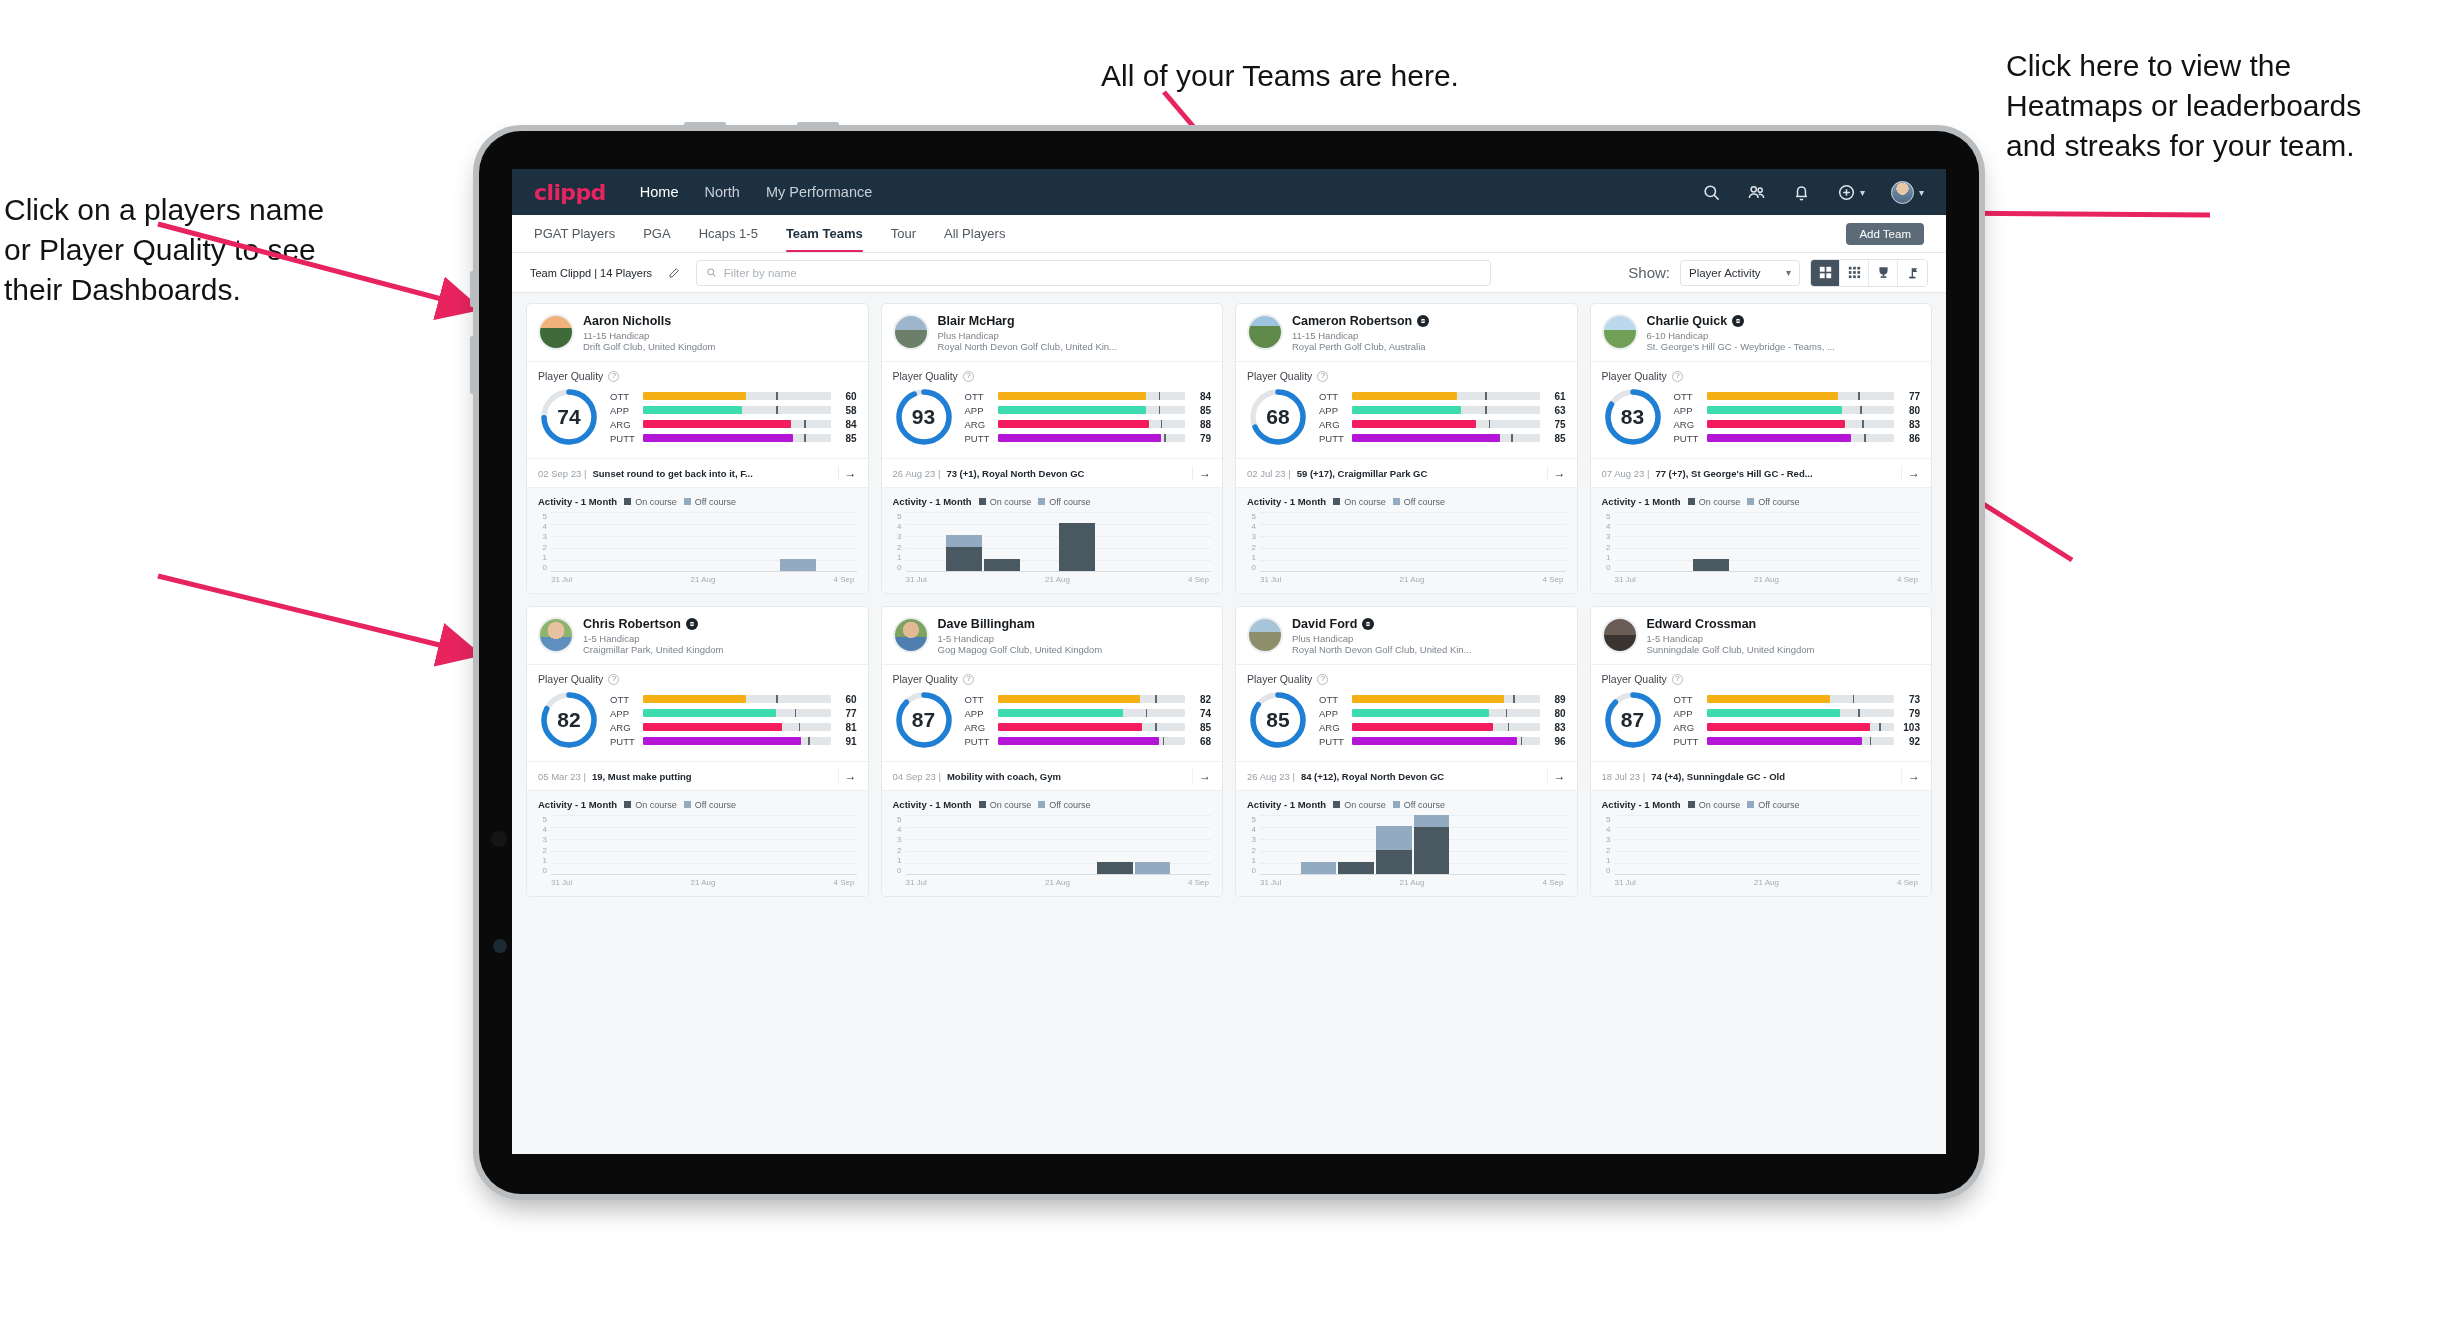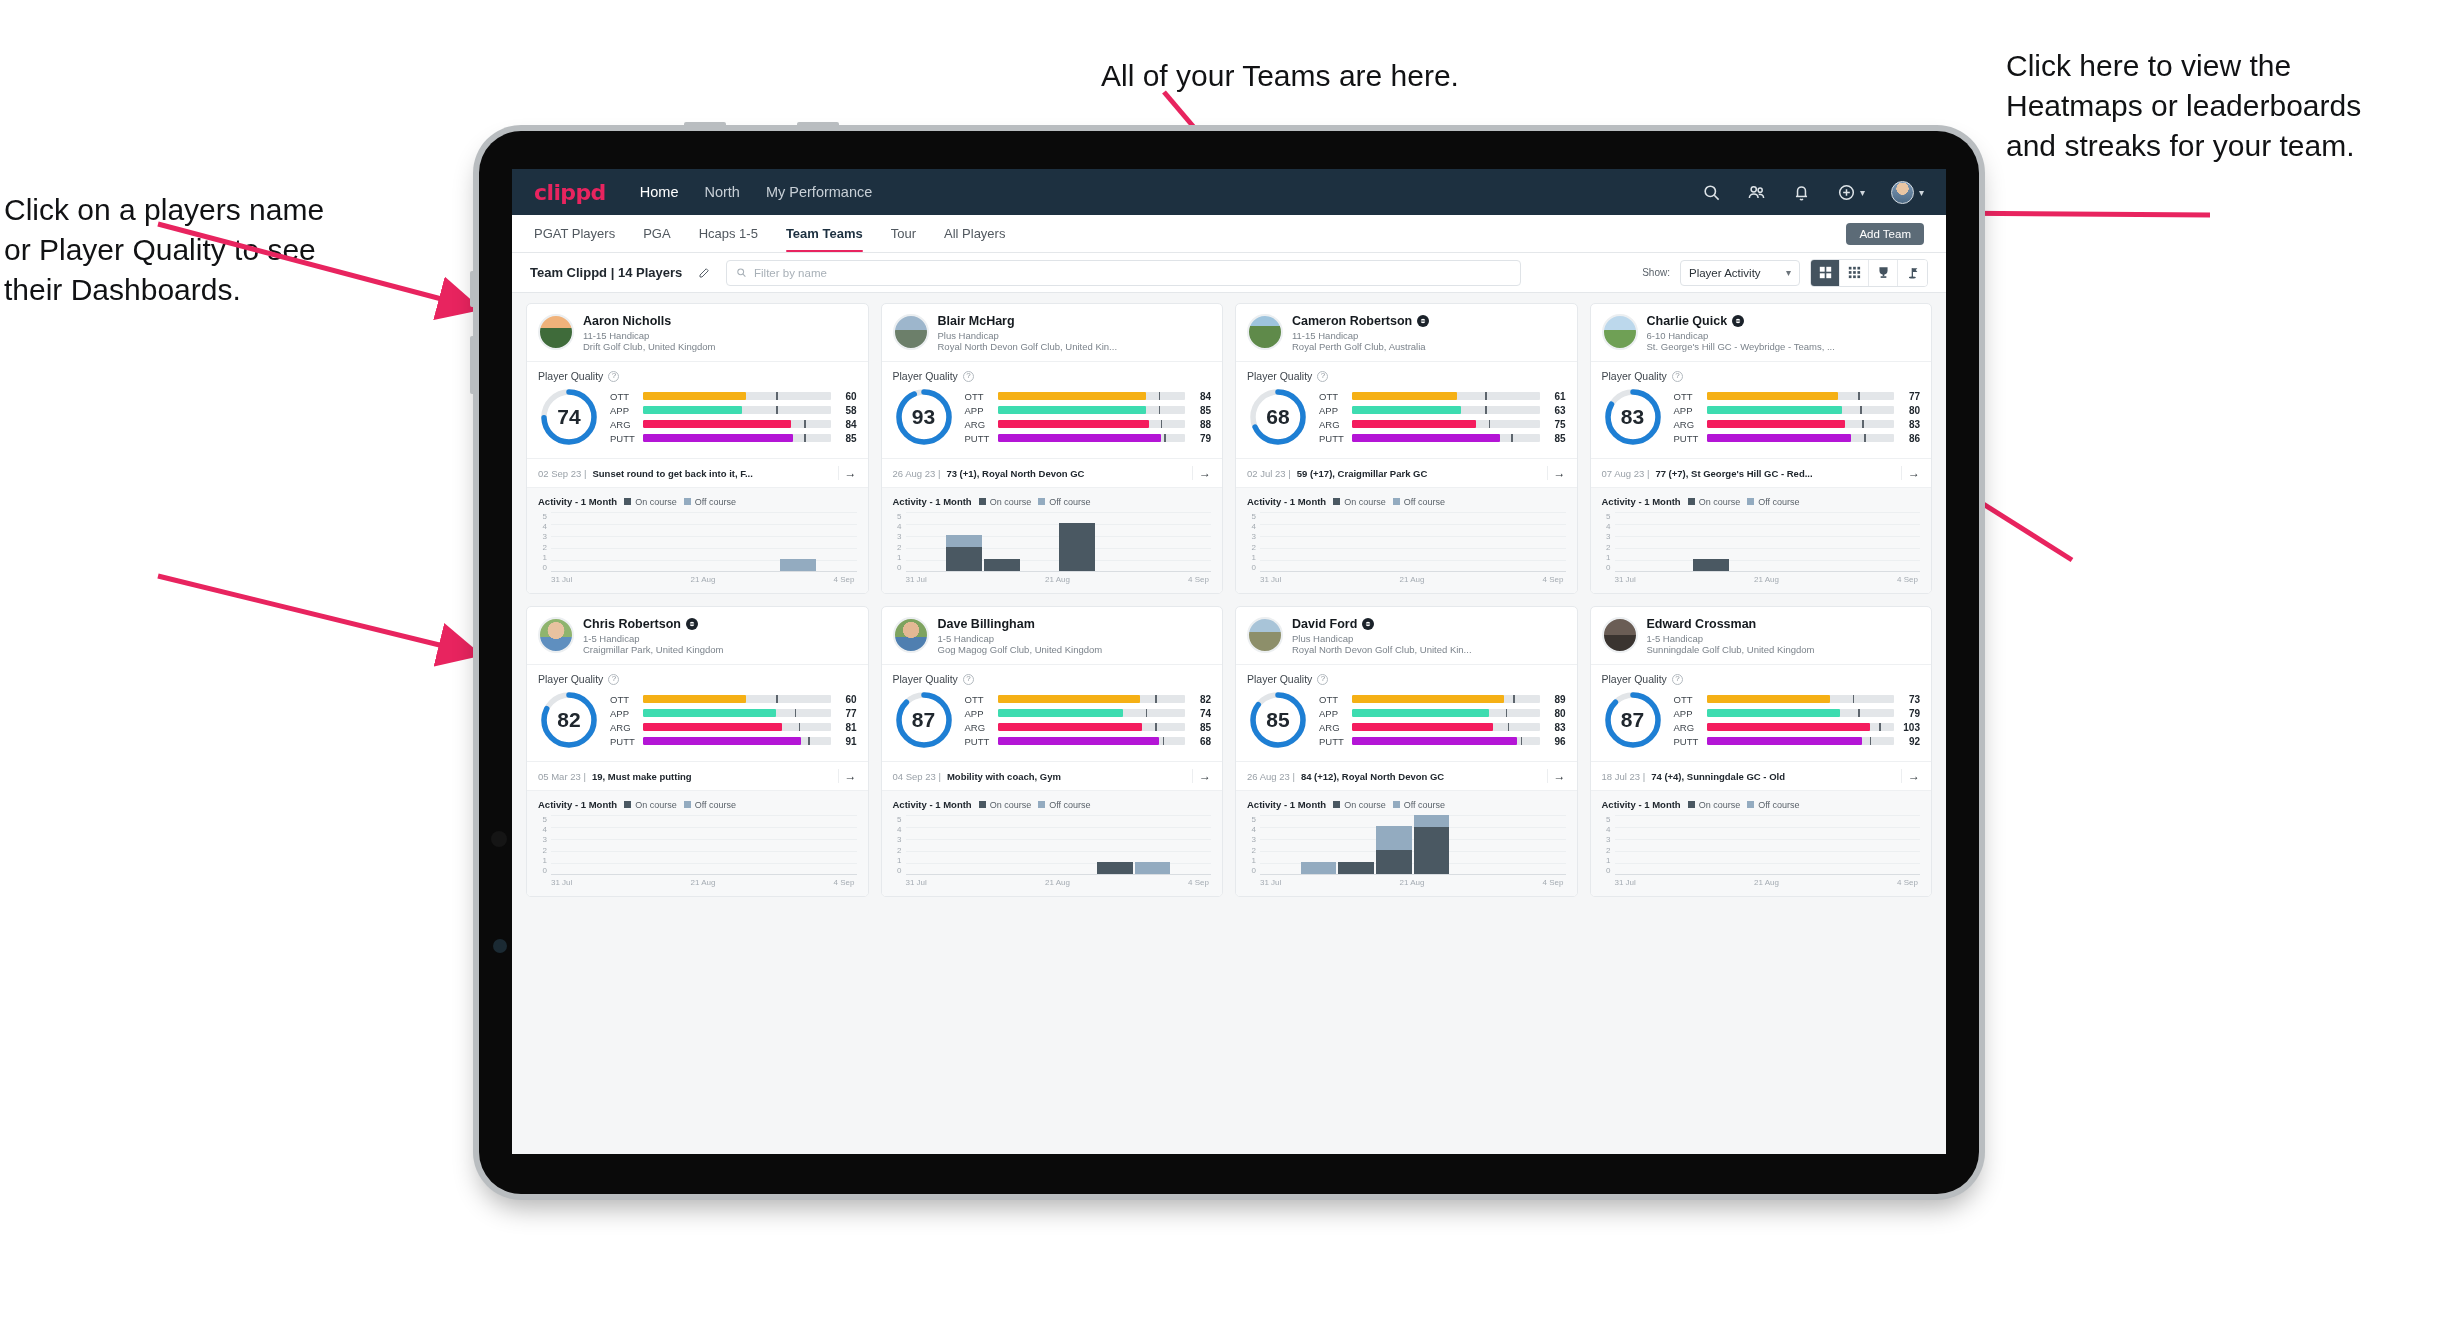--- a/index.html
+++ b/index.html
@@ -83,36 +83,36 @@
   .add-team {
     margin-left:auto; background:#5c6b77; color:#fff; font-size:11.5px;
     padding:5px 13px; border-radius:4px; border:none; cursor:pointer;
   }
 
   
   .filterbar {
     height:40px; background:#fff; border-bottom:1px solid #e4e7ea;
     display:flex; align-items:center; padding:0 18px; gap:10px;
   }
-  .team-label { font-size:13px; font-weight:bold; color:#20272e; white-space:nowrap; }
+  .team-label { font-size:11px; font-weight:normal; color:#20272e; white-space:nowrap; }
   .pencil-btn {
     width:24px; height:24px; border:none; background:transparent; cursor:pointer;
     display:flex; align-items:center; justify-content:center;
   }
   .search-wrap {
     flex:1; height:26px; border:1px solid #dfe3e7; border-radius:4px;
     display:flex; align-items:center; gap:7px; padding:0 9px; background:#fff;
     max-width:795px;
   }
   .search-wrap input {
     border:none; outline:none; font-size:11.5px; color:#2b3238; width:100%;
     font-family:"Liberation Sans", sans-serif; background:transparent;
   }
   .search-wrap input::placeholder { color:#a8b0b7; }
-  .show-label { font-size:10px; color:#5a626a; margin-left:auto; }
+  .show-label { font-size:15px; color:#5a626a; margin-left:auto; }
   .select-box {
     width:120px; height:26px; border:1px solid #dfe3e7; border-radius:4px;
     display:flex; align-items:center; padding:0 8px; font-size:11.5px; color:#2b3238;
     cursor:pointer; background:#fff;
   }
   .select-box .caret2 { margin-left:auto; font-size:10px; color:#6b737a; }
   .viewtoggle { display:flex; border:1px solid #dfe3e7; border-radius:4px; overflow:hidden; }
   .vt {
     width:29px; height:26px; display:flex; align-items:center; justify-content:center;
     background:#fff; border-right:1px solid #e6e9ec; cursor:pointer;

